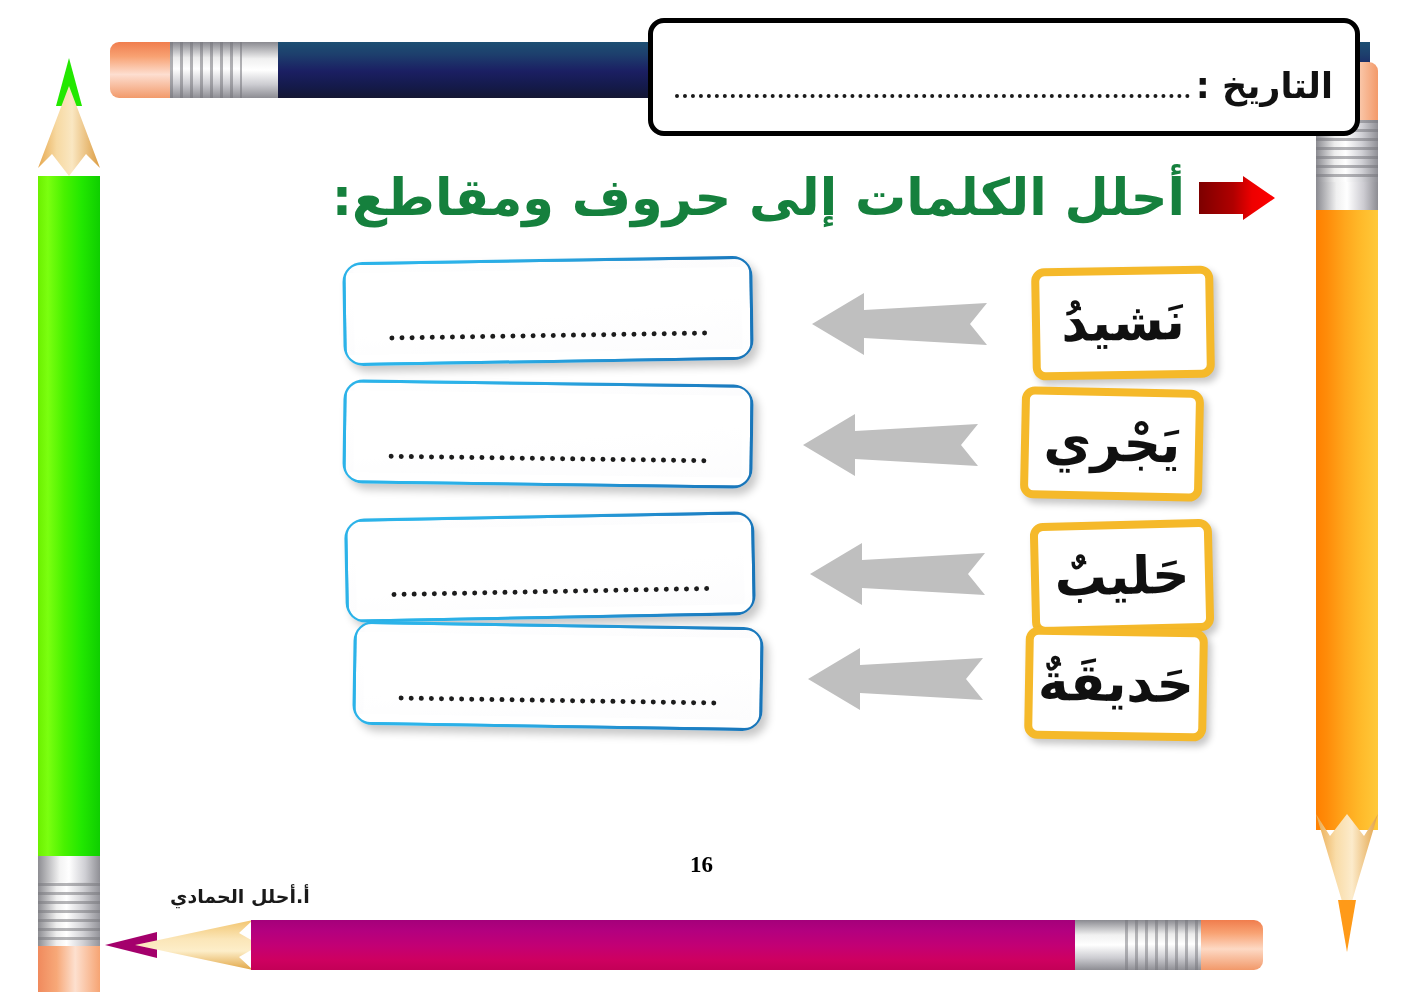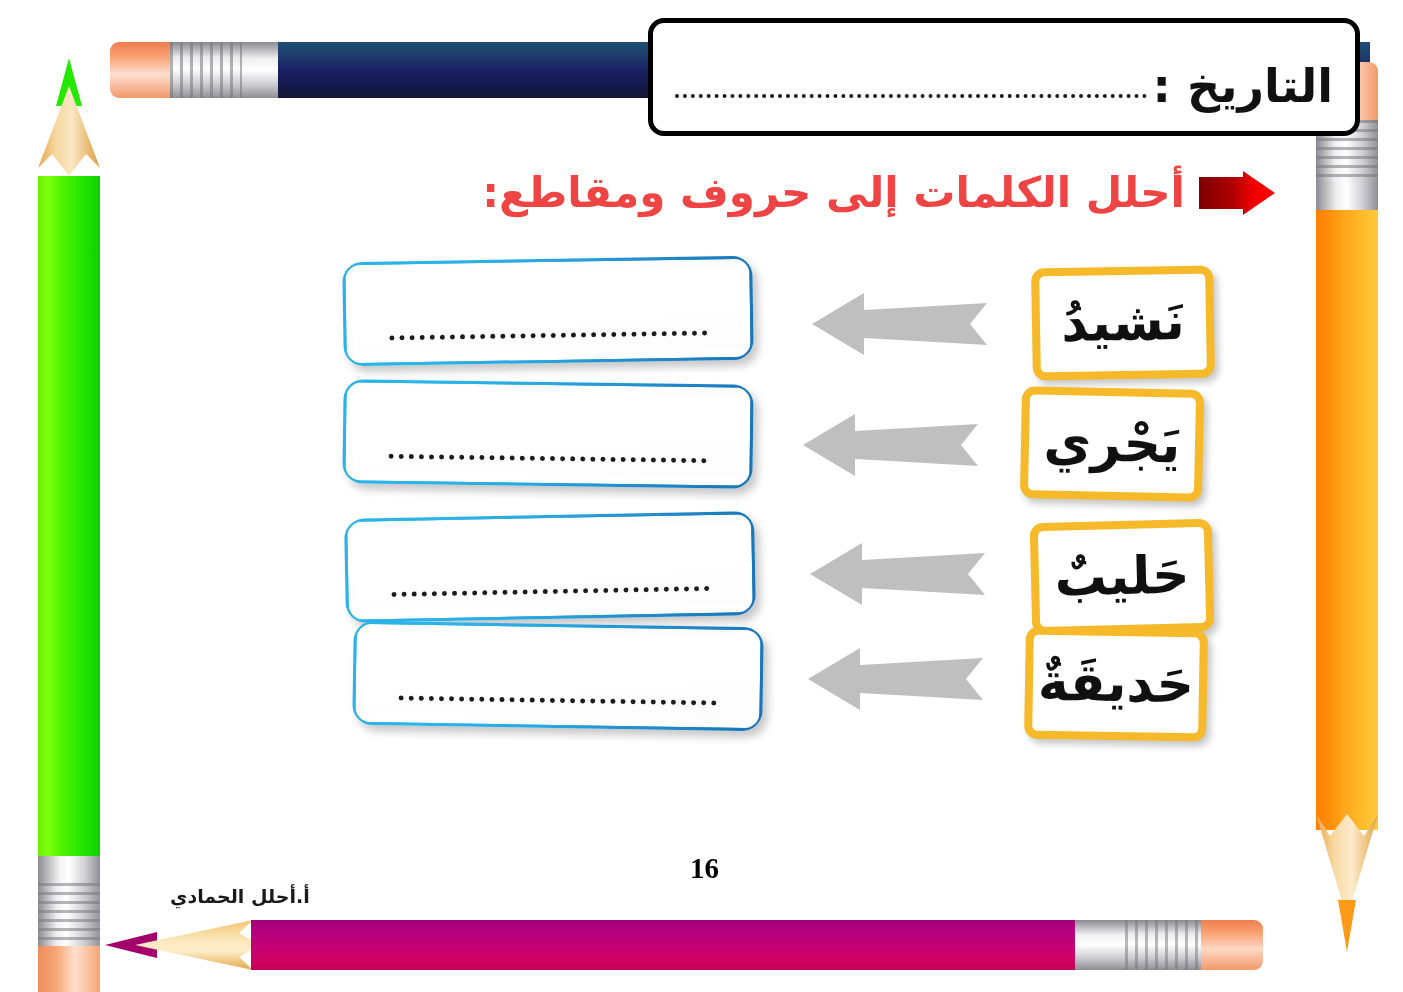--- a/index.html
+++ b/index.html
@@ -170,21 +170,21 @@
     border: 5px solid #000000;
     border-radius: 16px;
     box-sizing: border-box;
     display: flex;
     align-items: center;
     justify-content: flex-start;
     padding: 0 22px 0 16px;
     z-index: 6;
   }
   .date-label {
-    font-size: 46px;
+    font-size: 35px;
     font-weight: 700;
     color: #111;
     white-space: nowrap;
     margin-top: 18px;
   }
   .date-dots {
     flex: 1;
     height: 1px;
     margin: 0 6px;
     margin-top: 36px;
@@ -195,23 +195,23 @@
   .title-row {
     position: absolute;
     top: 168px;
     right: 128px;
     display: flex;
     align-items: center;
     gap: 14px;
     z-index: 5;
   }
   .title-text {
-    font-size: 42px;
+    font-size: 51px;
     font-weight: 700;
-    color: #ef4444;
+    color: #15803d;
     white-space: nowrap;
     letter-spacing: 0;
   }
   .bullet-arrow {
     width: 76px;
     height: 44px;
     flex: 0 0 auto;
   }
 
   
@@ -307,21 +307,21 @@
   .answer-box.b0 { top: 6px;  right: 657px; transform: rotate(-0.9deg); }
   .answer-box.b1 { top: 0px;  right: 650px; transform: rotate(0.8deg); }
   .answer-box.b2 { top: 0px;  right: 648px; transform: rotate(-1.1deg); }
   .answer-box.b3 { top: 6px;  right: 640px; transform: rotate(0.9deg); }
 
   
   .page-number {
     position: absolute;
     left: 690px;
     top: 852px;
-    font-size: 29px;
+    font-size: 23px;
     font-weight: 700;
     color: #000;
     font-family: "Liberation Serif", "DejaVu Serif", serif;
   }
   .credit {
     position: absolute;
     left: 170px;
     top: 885px;
     font-size: 19px;
     font-weight: 600;

